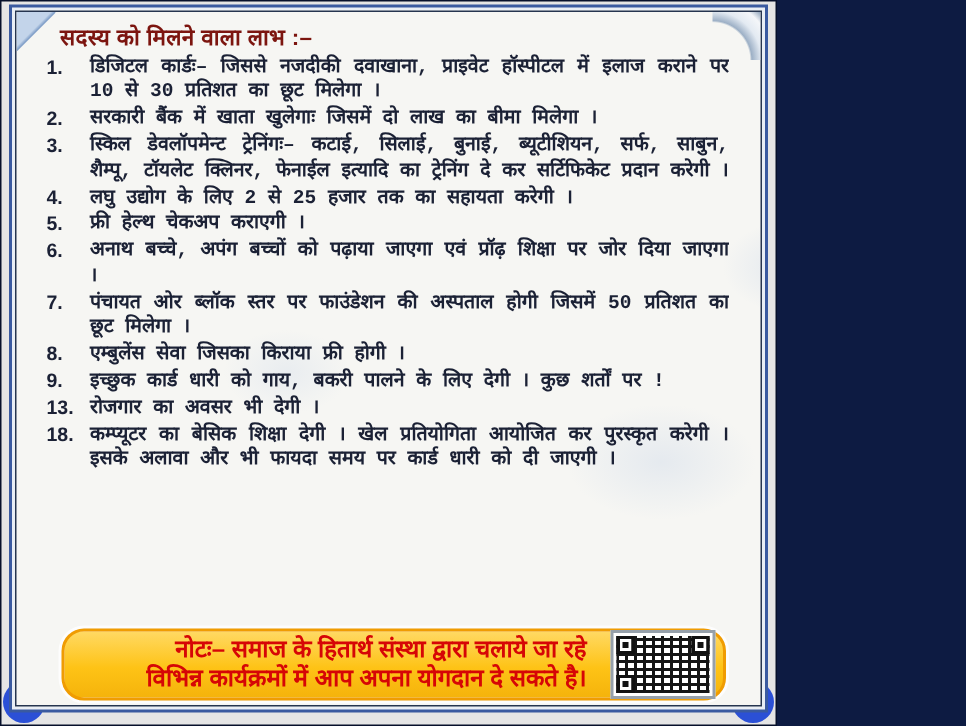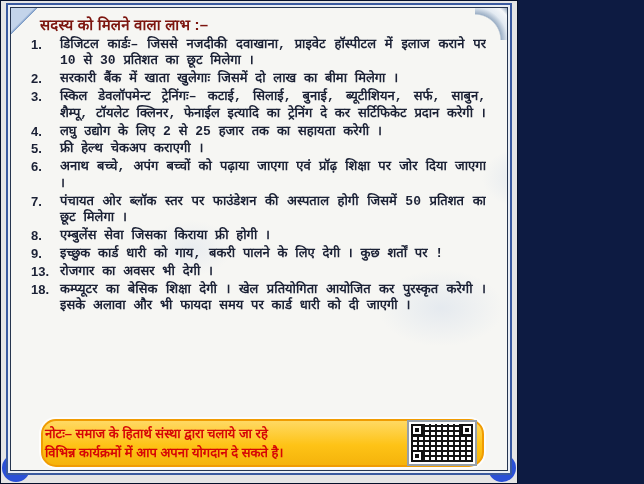--- a/index.html
+++ b/index.html
@@ -58,22 +58,22 @@
 
   .notebar {
     position: absolute; left: 30px; right: 23px; bottom: 3px; height: 44px;
     border-radius: 15px;
     background: linear-gradient(180deg, #ffd963 0%, #fec316 55%, #f5b30b 100%);
     border: 2px solid #f09c02;
     display: flex; align-items: center; z-index: 2;
     box-shadow: 0 0 0 2px rgba(255,255,255,.8);
   }
   .note-text {
-    flex: 1; text-align: left; color: #d60606; font-weight: bold;
-    font-size: 13px; line-height: 19.5px; padding: 0 2px;
+    flex: 1; text-align: right; color: #d60606; font-weight: bold;
+    font-size: 16px; line-height: 19.5px; padding: 0 16px;
   }
   .qr-box {
     position: relative; flex: 0 0 62px; height: 38px; margin-right: 5px;
     background: #fff; border: 2px solid #96a0aa; padding: 2px; box-sizing: content-box;
   }
   .qr-pattern {
     position: absolute; inset: 2px;
     background-color: #fff;
     background-image:
       repeating-linear-gradient(0deg, #151515 0 2px, rgba(0,0,0,0) 2px 5px),

